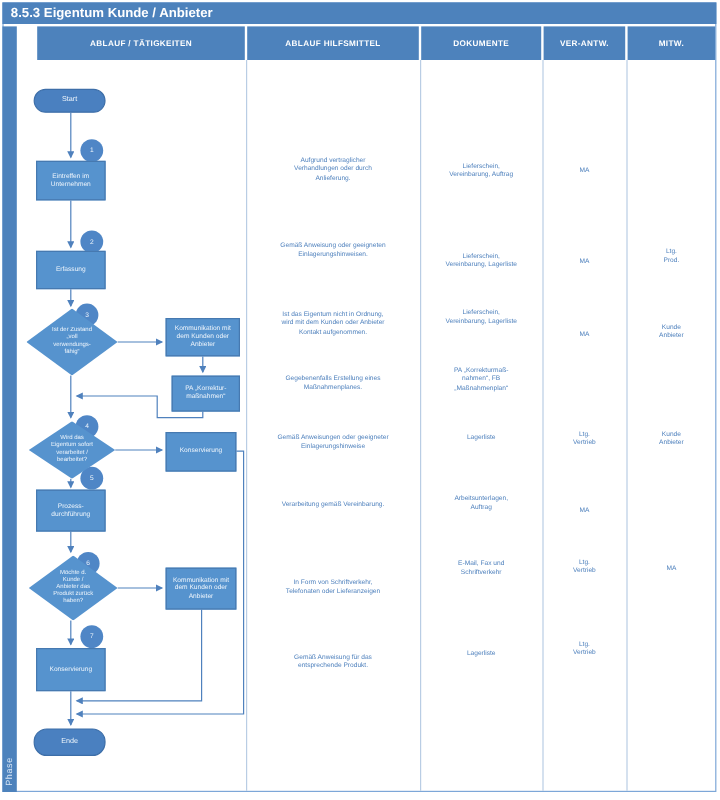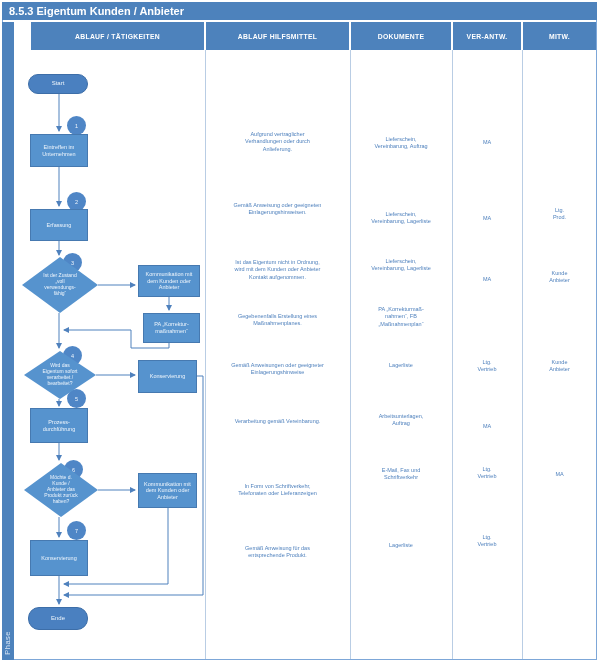--- a/index.html
+++ b/index.html
@@ -43,21 +43,21 @@
   .c3 { left:352px; width:98px;  }
   .c4 { left:454px; width:66px;  }
   .c5 { left:524px; width:71px;  }
 </style>
 </head>
 <body>
 
 <div id="page">
   <div class="frame"></div>
 
-  <div class="title-bar">8.5.3 Eigentum Kunden / Anbieter</div>
+  <div class="title-bar">8.5.3 Eigentum Kunde / Anbieter</div>
 
   <div class="phase-strip">
     <span class="phase-label">Phase</span>
   </div>
 
   <div class="hcell hc1">ABLAUF / TÄTIGKEITEN</div>
   <div class="hcell hc2">ABLAUF HILFSMITTEL</div>
   <div class="hcell hc3">DOKUMENTE</div>
   <div class="hcell hc4">VER-ANTW.</div>
   <div class="hcell hc5">MITW.</div>

